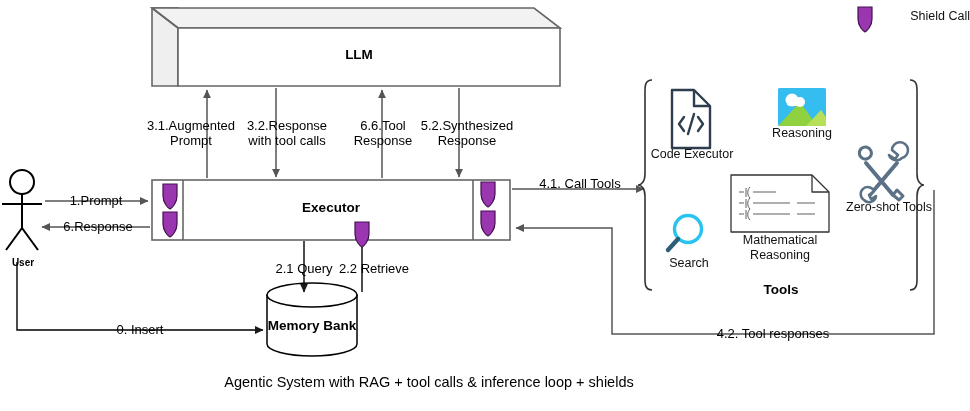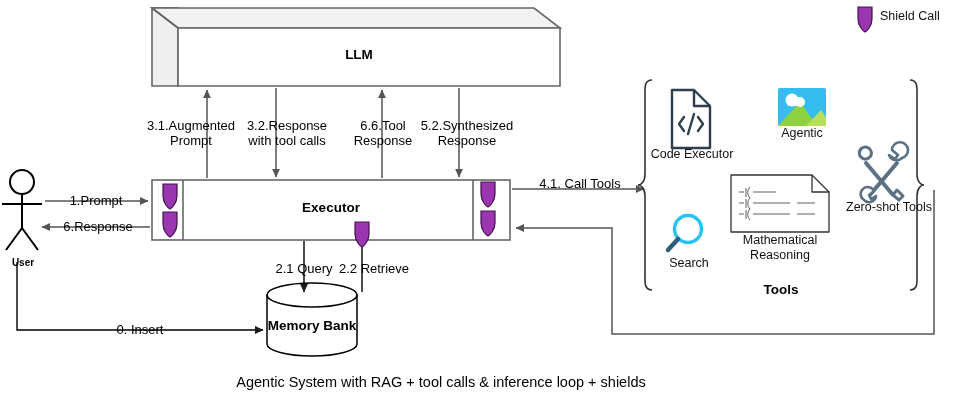--- a/index.html
+++ b/index.html
@@ -171,38 +171,39 @@
   <div class="lbl" style="left:325px;top:261px;width:98px;">2.2 Retrieve</div>
 
   <div class="lbl" style="left:141px;top:118px;width:100px;">3.1.Augmented
 Prompt</div>
 
   <div class="lbl" style="left:232px;top:118px;width:110px;">3.2.Response
 with tool calls</div>
 
   <div class="lbl" style="left:528px;top:176px;width:104px;">4.1. Call Tools</div>
 
+  <div class="lbl" style="left:711px;top:326px;width:124px;">4.2. Tool responses</div>
 
   <div class="lbl" style="left:344px;top:118px;width:78px;">6.6.Tool
 Response</div>
 
   <div class="lbl" style="left:414px;top:118px;width:106px;">5.2.Synthesized
 Response</div>
 
   <div class="lbl" style="left:52px;top:219px;width:92px;">6.Response</div>
 
   <div class="icon-cap" style="left:646px;top:147px;width:92px;">Code Executor</div>
 
-  <div class="icon-cap" style="left:762px;top:126px;width:80px;">Agentic</div>
+  <div class="icon-cap" style="left:762px;top:126px;width:80px;">Reasoning</div>
 
   <div class="icon-cap" style="left:656px;top:256px;width:66px;">Search</div>
 
   <div class="icon-cap" style="left:722px;top:233px;width:116px;">Mathematical
 Reasoning</div>
 
   <div class="icon-cap" style="left:838px;top:200px;width:86px;margin-left:8px;">Zero-shot
 Tools</div>
 
-  <div class="icon-cap" style="left:880px;top:9px;width:90px;text-align:left;">Shield Call</div>
-
-  <div class="lbl" style="left:0px;top:375px;width:858px;font-size:14.5px;padding-left:12px;">Agentic System with RAG + tool calls &amp; inference loop + shields</div>
+  <div class="icon-cap" style="left:880px;top:9px;width:90px;text-align:right;">Shield Call</div>
+
+  <div class="lbl" style="left:0px;top:375px;width:858px;font-size:14.5px;">Agentic System with RAG + tool calls &amp; inference loop + shields</div>
 
 </div>
 
 </body></html>

